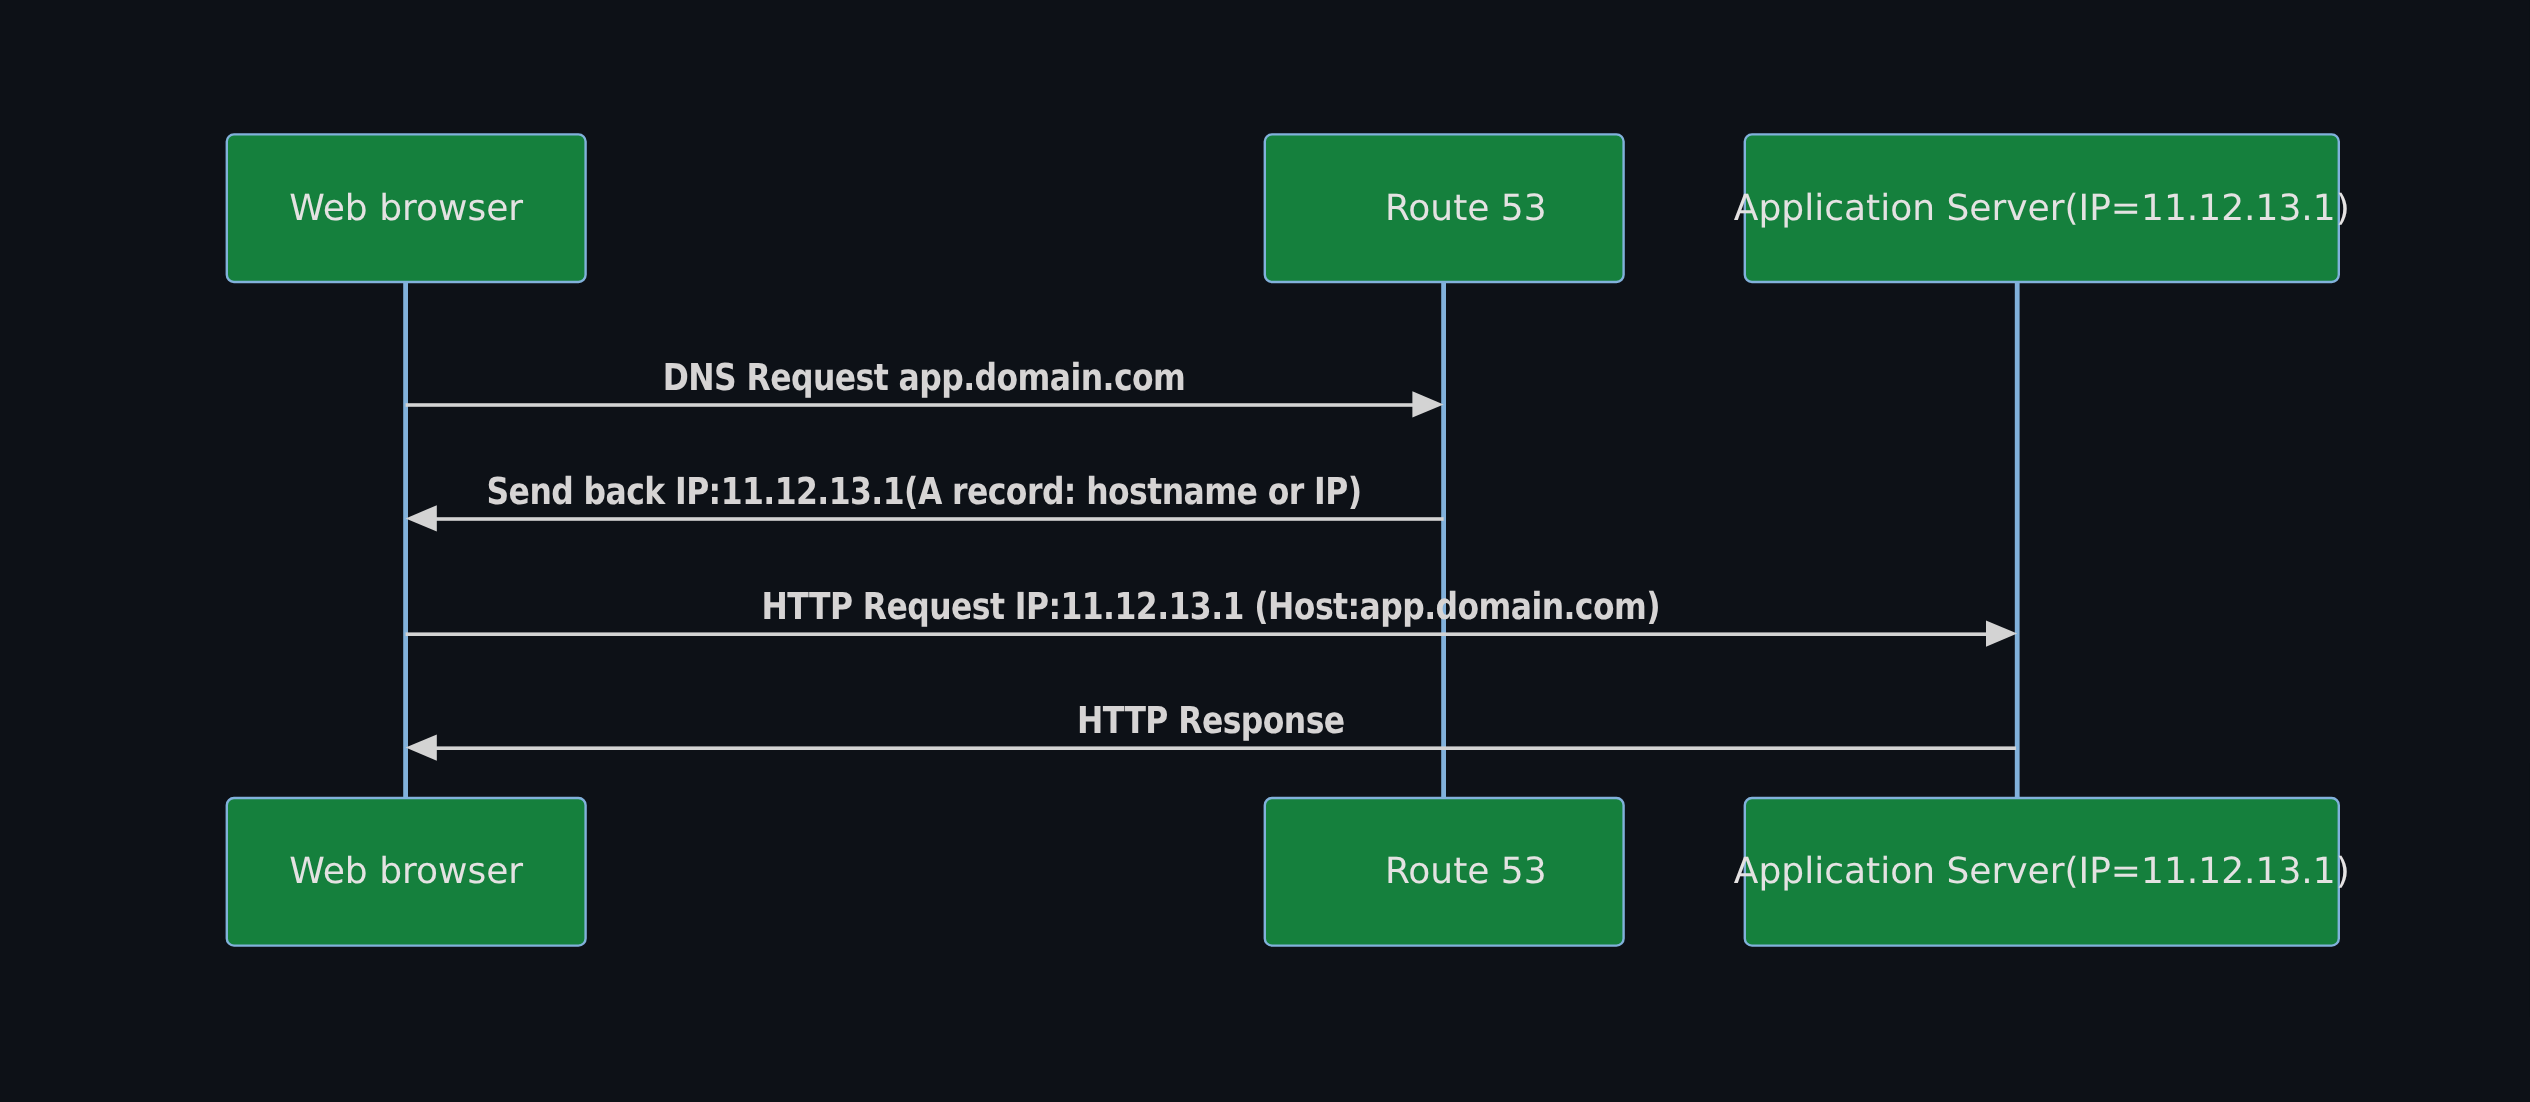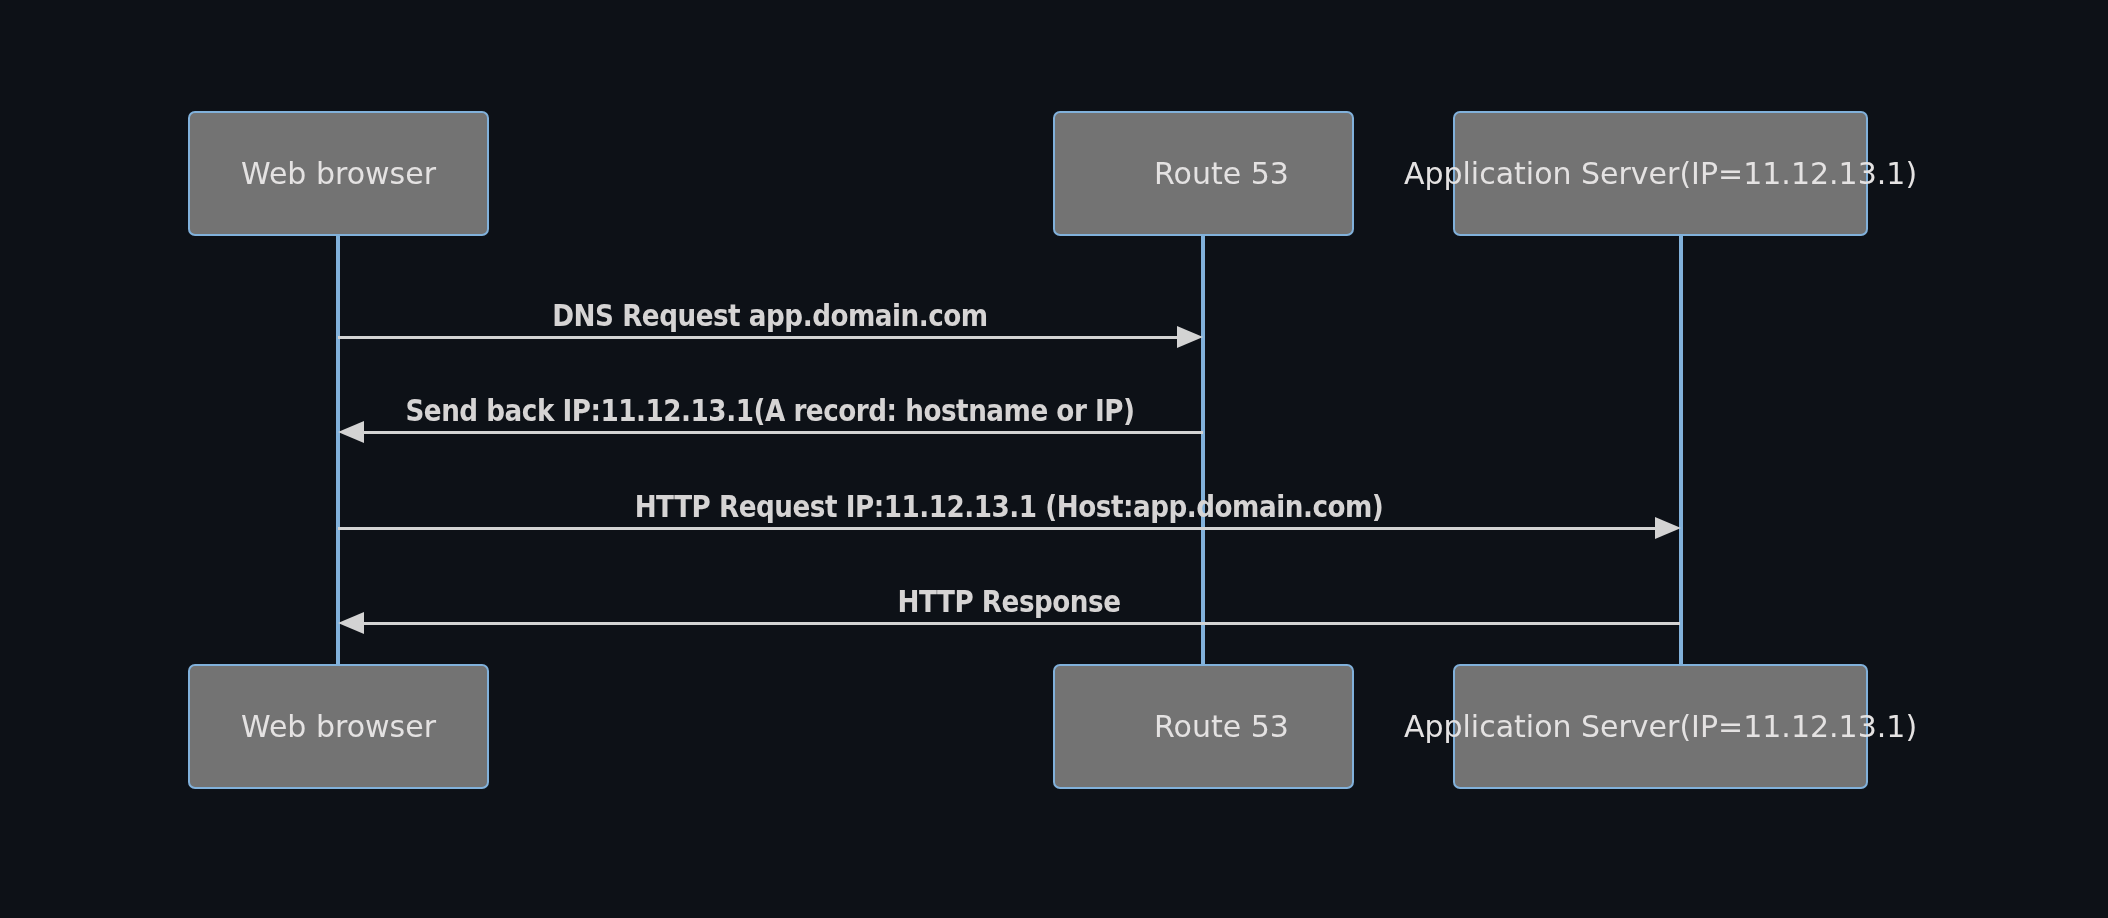--- a/index.html
+++ b/index.html
@@ -13,41 +13,41 @@
     height: 918px;
     background: #0d1117;
     overflow: hidden;
     font-family: "DejaVu Sans", "Liberation Sans", sans-serif;
   }
 
   
   .actor-box {
     position: absolute;
     height: 125px;
-    background: #737373;
+    background: #15803d;
     border: 2px solid #81b1db;
     border-radius: 7px;
     display: flex;
     align-items: center;
     justify-content: center;
     box-sizing: border-box;
     z-index: 3;
   }
   .actor-box .actor-label {
     color: #e4e2e2;
     font-size: 30px;
     font-weight: 400;
     letter-spacing: 0px;
     white-space: nowrap;
   }
   .top-row    { top: 111px; }
   .bottom-row { top: 664px; }
   .pos-wb  { left: 188px;  width: 301px; }
   .pos-r53 { left: 1053px; width: 301px; padding-left: 36px; }
-  .pos-as  { left: 1453px; width: 415px; }
+  .pos-as  { left: 1453px; width: 497px; }
 
   
   .lifeline {
     position: absolute;
     top: 234px;
     height: 434px;
     width: 4px;
     background: #81b1db;
     z-index: 1;
   }

